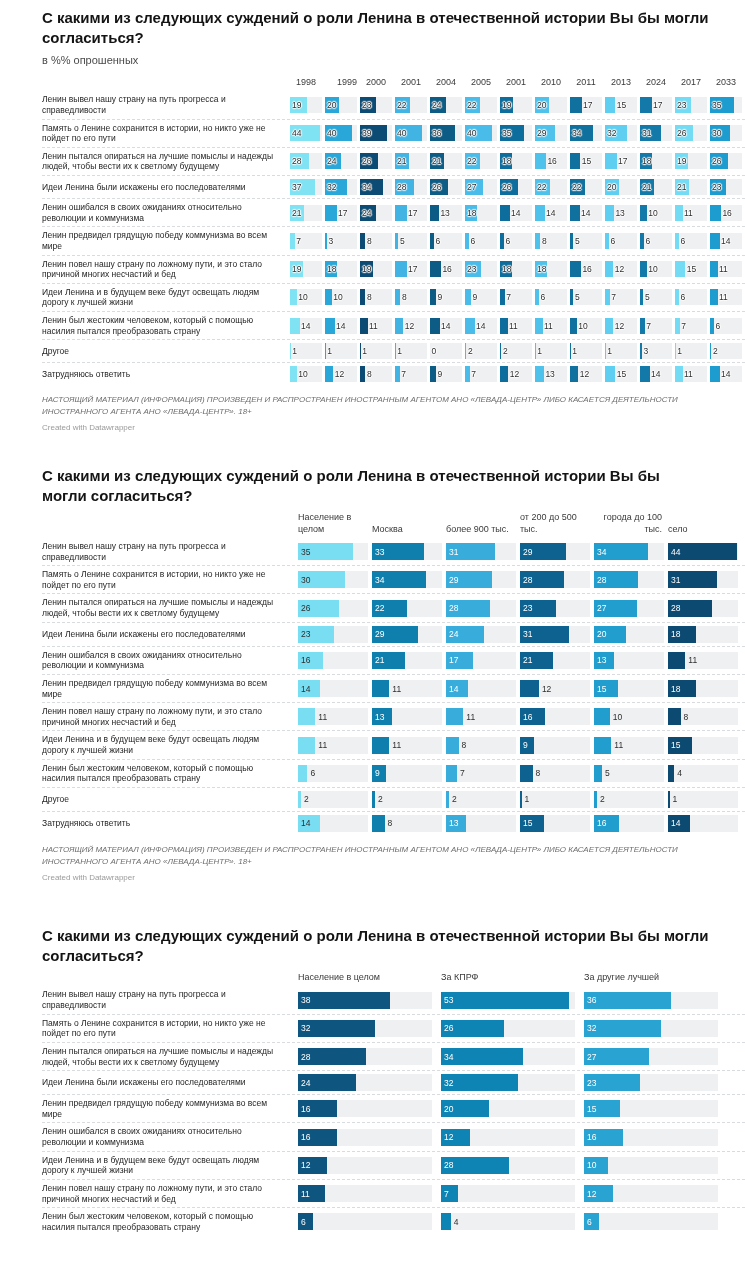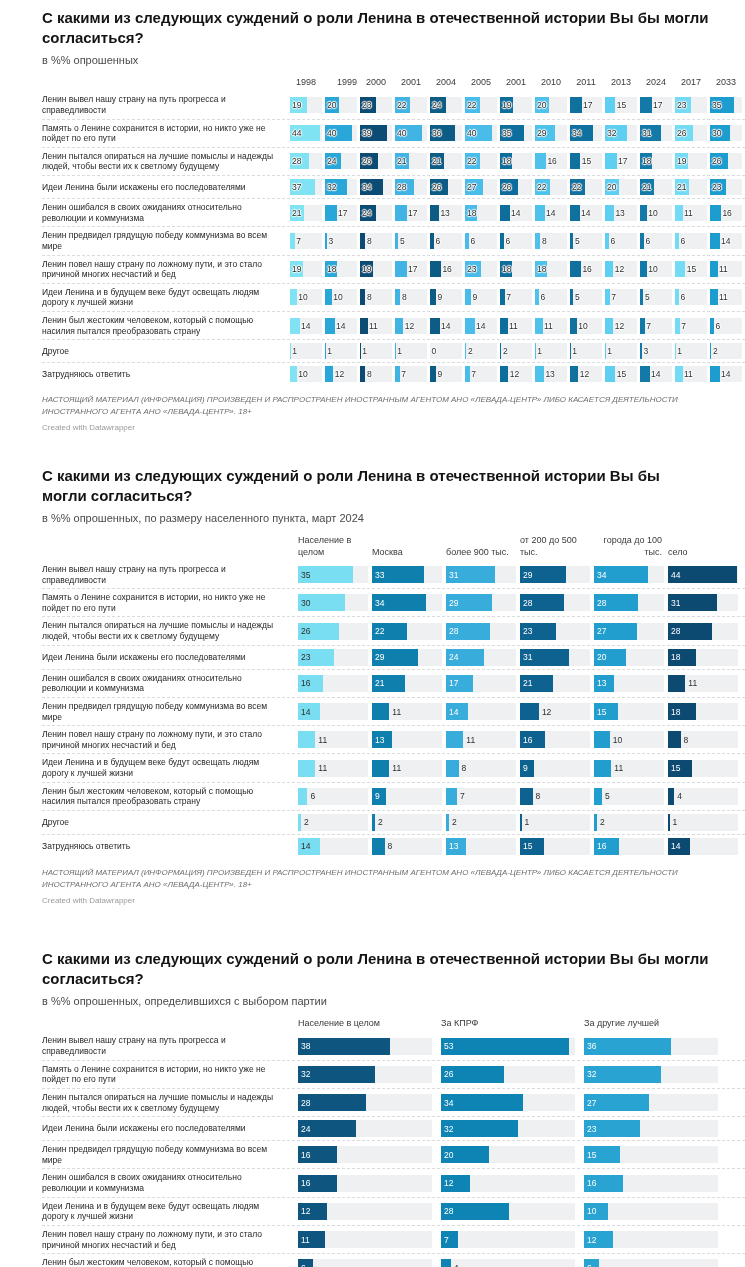--- a/index.html
+++ b/index.html
@@ -938,21 +938,20 @@
             </div>
           </div>
         </div>
       </div>
     <div class="chart-footnote">НАСТОЯЩИЙ МАТЕРИАЛ (ИНФОРМАЦИЯ) ПРОИЗВЕДЕН И РАСПРОСТРАНЕН ИНОСТРАННЫМ АГЕНТОМ АНО «ЛЕВАДА-ЦЕНТР» ЛИБО КАСАЕТСЯ ДЕЯТЕЛЬНОСТИ ИНОСТРАННОГО АГЕНТА АНО «ЛЕВАДА-ЦЕНТР». 18+</div>
     <div class="chart-credit">Created with Datawrapper</div>
   </div>
 
   <div class="chart" data-chart="1" style="margin-top:34px;">
     <h2 class="chart-title">С какими из следующих суждений о роли Ленина в отечественной истории Вы бы могли согласиться?</h2>
-    <div class="chart-subtitle">в %% опрошенных, по размеру населенного пункта, март 2024</div>
     <div class="grid">
         <div class="hdr-row">
           <div style="flex: 0 0 256px;"></div>
           <div class="hdr-cell" style="flex: 0 0 74px;">Население в целом</div>
           <div class="hdr-cell" style="flex: 0 0 74px;">Москва</div>
           <div class="hdr-cell" style="flex: 0 0 74px;">более 900 тыс.</div>
           <div class="hdr-cell" style="flex: 0 0 74px;">от 200 до 500 тыс.</div>
           <div class="hdr-cell" style="flex: 0 0 74px; text-align: right;">города до 100 тыс.</div>
           <div class="hdr-cell" style="flex: 0 0 74px;">село</div>
         </div>
@@ -1385,21 +1384,20 @@
             </div>
           </div>
         </div>
       </div>
     <div class="chart-footnote">НАСТОЯЩИЙ МАТЕРИАЛ (ИНФОРМАЦИЯ) ПРОИЗВЕДЕН И РАСПРОСТРАНЕН ИНОСТРАННЫМ АГЕНТОМ АНО «ЛЕВАДА-ЦЕНТР» ЛИБО КАСАЕТСЯ ДЕЯТЕЛЬНОСТИ ИНОСТРАННОГО АГЕНТА АНО «ЛЕВАДА-ЦЕНТР». 18+</div>
     <div class="chart-credit">Created with Datawrapper</div>
   </div>
 
   <div class="chart" data-chart="2" style="margin-top:44px;">
     <h2 class="chart-title">С какими из следующих суждений о роли Ленина в отечественной истории Вы бы могли согласиться?</h2>
-    <div class="chart-subtitle">в %% опрошенных, определившихся с выбором партии</div>
     <div class="grid">
         <div class="hdr-row">
           <div style="flex: 0 0 256px;"></div>
           <div class="hdr-cell" style="flex: 0 0 143px;">Население в целом</div>
           <div class="hdr-cell" style="flex: 0 0 143px;">За КПРФ</div>
           <div class="hdr-cell" style="flex: 0 0 143px;">За другие лучшей</div>
         </div>
         <div class="row">
           <div class="row-label" style="flex: 0 0 256px;">Ленин вывел нашу страну на путь прогресса и справедливости</div>
           <div class="cellwrap" style="flex: 0 0 143px;">

